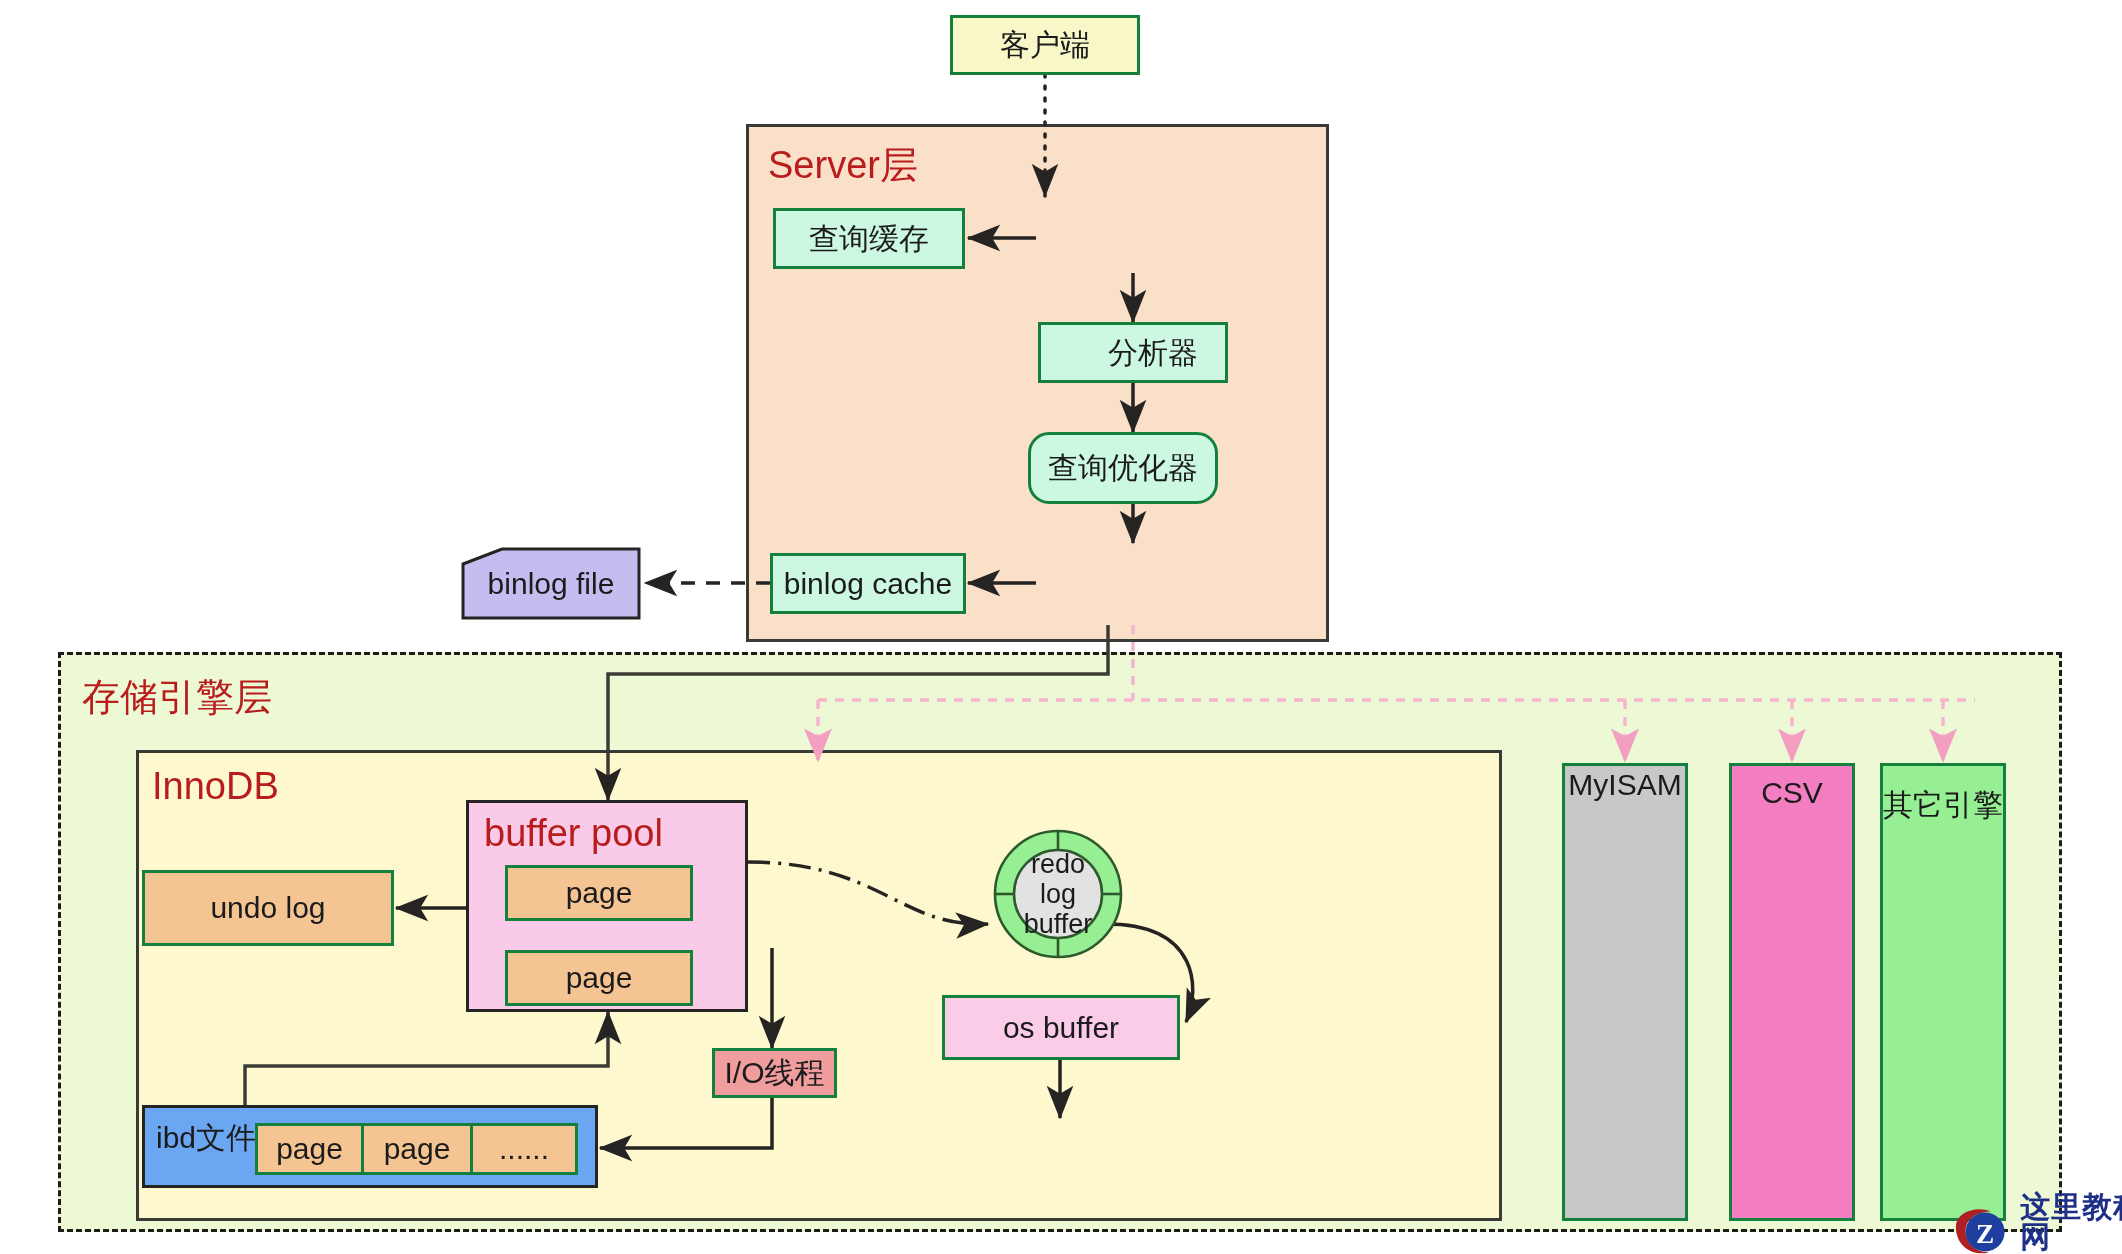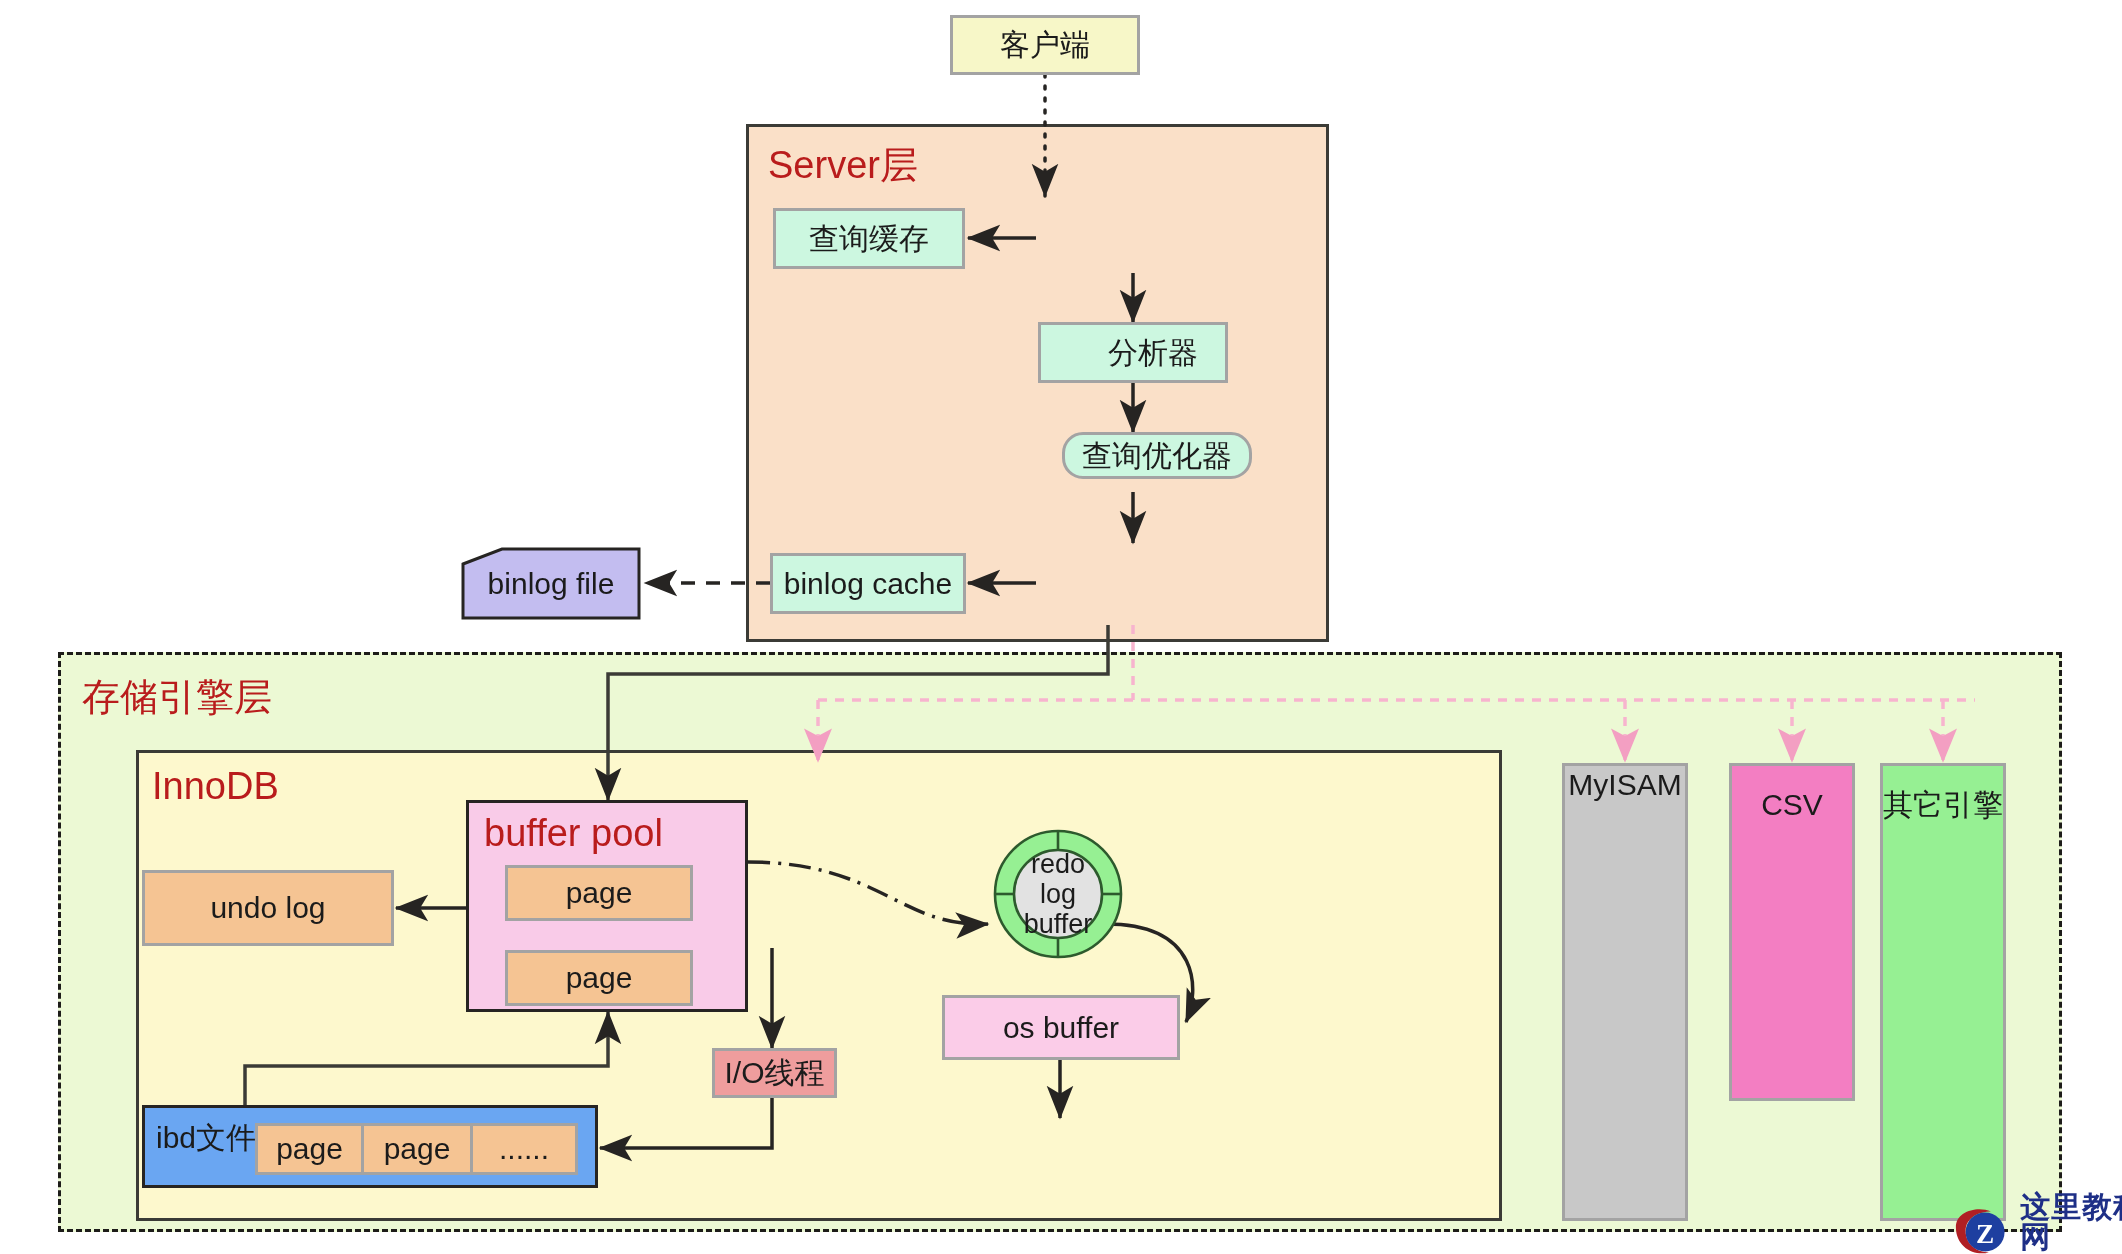--- a/index.html
+++ b/index.html
@@ -11,21 +11,21 @@
     position:relative;
     width:2122px;
     height:1254px;
     background:#ffffff;
     overflow:hidden;
   }
   
   .node{
     position:absolute;
     box-sizing:border-box;
-    border:3px solid #a3a3a3;
+    border:3px solid #15803d;
     display:flex;
     align-items:center;
     justify-content:center;
     text-align:center;
     color:#1b1b1b;
     font-size:30px;
     line-height:1.25;
     z-index:6;
   }
   .group{
@@ -182,21 +182,21 @@
 
     <path d="M1106,924 C1200,924 1200,990 1186,1022" stroke="#262422" stroke-width="3.5" fill="none" marker-end="url(#arrow-dark)"></path>
 
     <path d="M1060,1060 L1060,1118" stroke="#262422" stroke-width="3.5" fill="none" marker-end="url(#arrow-dark)"></path>
   </svg>
 
   <div class="node fill-client" style="left:950px;top:15px;width:190px;height:60px;">客户端</div>
 
   <div class="node fill-mint" style="left:773px;top:208px;width:192px;height:61px;">查询缓存</div>
   <div class="node fill-mint" style="left:1038px;top:322px;width:190px;height:61px;padding-left:40px;">分析器</div>
-  <div class="node fill-mint" style="left:1062px;top:432px;width:190px;height:47px;border-radius:21px;">查询优化器</div>
+  <div class="node fill-mint" style="left:1028px;top:432px;width:190px;height:72px;border-radius:21px;">查询优化器</div>
   <div class="node fill-mint" style="left:770px;top:553px;width:196px;height:61px;">binlog cache</div>
 
   <div class="node fill-lavender" style="left:463px;top:549px;width:176px;height:69px;border:none;background:#c3bdf0;
               clip-path:polygon(0% 22%, 22% 0%, 100% 0%, 100% 100%, 0% 100%);
               outline:none;">binlog file</div>
   <svg class="edges over" viewBox="0 0 2122 1254">
     <polygon points="463,564 502,549 639,549 639,618 463,618" fill="none" stroke="#262422" stroke-width="3"></polygon>
   </svg>
 
   <div class="node fill-undo" style="left:142px;top:870px;width:252px;height:76px;">undo log</div>
@@ -225,21 +225,21 @@
   <div class="donut-label" style="left:1000px;top:844px;width:116px;height:100px;">
     <span>redo</span>
     <span>log</span>
     <span>buffer</span>
   </div>
 
   <div class="node fill-osbuf" style="left:942px;top:995px;width:238px;height:65px;">os buffer</div>
 
 
   <div class="node fill-gray" style="left:1562px;top:763px;width:126px;height:458px;align-items:flex-start;">MyISAM</div>
-  <div class="node fill-csv" style="left:1729px;top:763px;width:126px;height:338px;align-items:flex-start;padding-top:20px;">CSV</div>
+  <div class="node fill-csv" style="left:1729px;top:763px;width:126px;height:458px;align-items:flex-start;padding-top:8px;">CSV</div>
   <div class="node fill-green" style="left:1880px;top:763px;width:126px;height:458px;align-items:flex-start;padding-top:20px;">其它引擎</div>
 
   <div class="watermark" style="left:1952px;top:1192px;">
     <svg width="62" height="54" viewBox="0 0 62 54">
       <path d="M4,22 C4,6 26,0 40,6 C28,6 14,12 14,26 C14,40 26,48 38,48 C22,52 4,42 4,22 Z" fill="#b01f24"></path>
       <circle cx="34" cy="27" r="20" fill="#1e3fa0"></circle>
       <text x="34" y="38" font-size="28" font-weight="bold" fill="#ffffff" text-anchor="middle" font-family="'Liberation Serif', serif">Z</text>
     </svg>
     <div class="wm-text">
       <span class="wm-cn">这里教程网</span>

